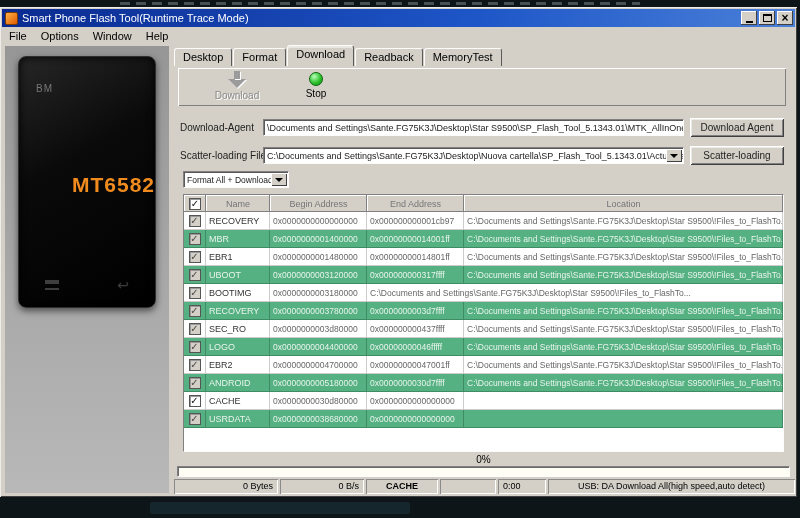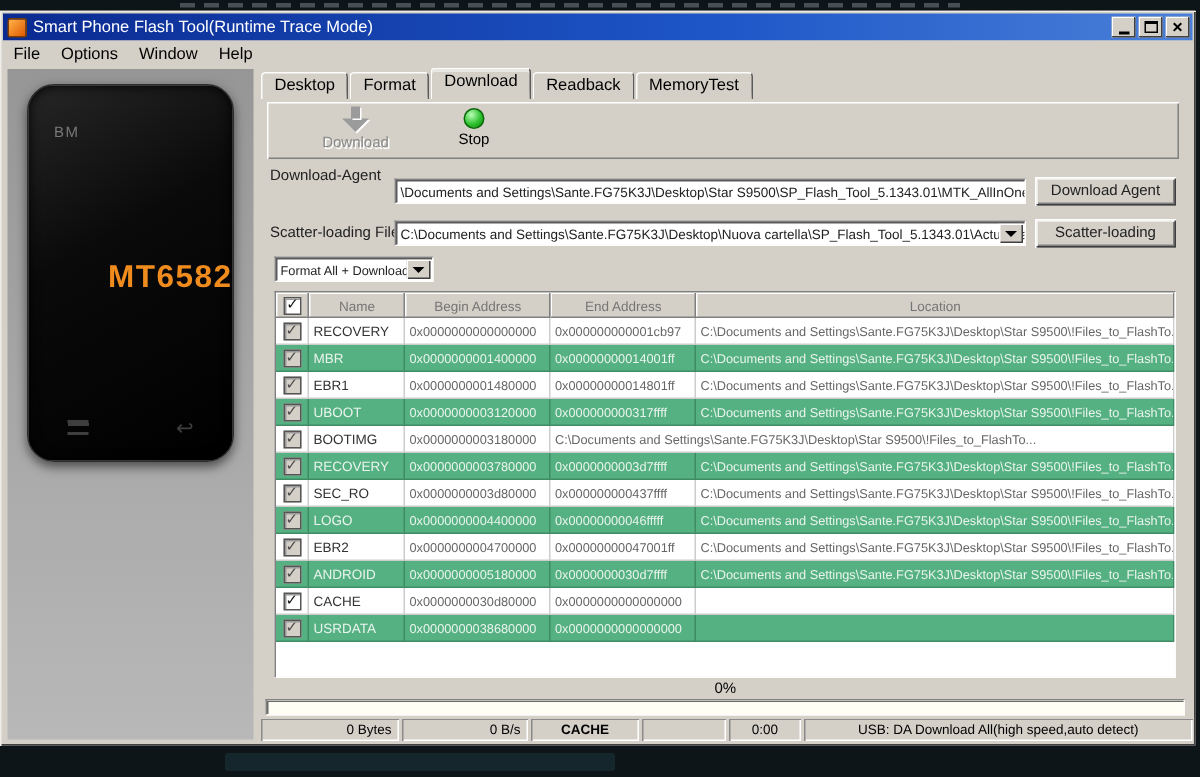--- a/index.html
+++ b/index.html
@@ -31,21 +31,21 @@
 
   .menubar { position:absolute; left:2px; top:20px; right:2px; height:17px;
     display:flex; align-items:center; background:#d4d0c8; font-size:11px; color:#000; }
   .menu-item { padding:1px 7px; }
 
   .client { position:absolute; left:2px; top:37px; right:2px; bottom:2px; background:#d4d0c8; }
 
   
   .phone-panel { position:absolute; left:3px; top:2px; width:164px; height:447px;
     background:linear-gradient(180deg,#969696,#b8b8b8); }
-  .phone { position:absolute; left:13px; top:10px; width:138px; height:252px; border-radius:18px;
+  .phone { position:absolute; left:13px; top:10px; width:138px; height:252px; border-radius:8px;
     background:linear-gradient(150deg,#262626 0%,#0a0a0a 40%,#000 100%);
     border:1px solid #2e2e2e; box-shadow: inset 0 0 8px #000, 0 3px 7px rgba(0,0,0,.55); }
   .phone-brand { position:absolute; left:17px; top:26px; color:#787878; font-size:10px; letter-spacing:1px; }
   .phone-chip { position:absolute; left:0; right:0; top:116px; text-align:right; color:#f08c1e;
     font-size:21px; font-weight:bold; letter-spacing:1px; }
   .phone-nav { position:absolute; left:0; right:0; bottom:16px; display:flex; justify-content:space-between;
     padding:0 26px; align-items:center; }
   .nav-menu { width:14px; height:10px; border-top:2px solid #3e3e3e; border-bottom:2px solid #3e3e3e;
     box-shadow:inset 0 4px 0 -2px #3e3e3e; }
   .nav-back { color:#3e3e3e; font-size:14px; line-height:12px; }
@@ -108,25 +108,25 @@
     box-shadow: inset 1px 1px 0 #9a9a9a; font-size:10px; line-height:10px; text-align:center; color:#111; flex:0 0 auto; }
   .cb.dis { background:#d4d0c8; color:#4a4a4a; }
 
   
   .pct { position:absolute; left:181px; top:410px; width:601px; text-align:center; font-size:10px; color:#000; }
   .pbar { position:absolute; left:175px; top:422px; width:613px; height:11px; background:#fffef4;
     border:1px solid; border-color:#808080 #fdfcfa #fdfcfa #808080; box-shadow: inset 1px 1px 0 #6a6a6a; }
   .statusbar { position:absolute; left:172px; top:435px; width:621px; height:15px; display:flex; gap:2px; font-size:9px; color:#000; }
   .scell { height:15px; line-height:14px; padding:0 5px; white-space:nowrap; overflow:hidden;
     box-shadow: inset 1px 1px 0 #8a8a8a, inset -1px -1px 0 #fff; }
-  .s0 { width:92px; text-align:right; }
+  .s0 { width:104px; text-align:right; }
   .s1 { width:84px; text-align:right; }
   .s2 { width:72px; text-align:center; font-weight:bold; }
   .s3 { width:56px; }
-  .s4 { width:48px; text-align:center; }
+  .s4 { width:48px; text-align:left; }
   .s5 { flex:1; text-align:center; }
 </style>
 </head>
 <body>
 
 <div class="top-frag"></div>
 <div class="bottom-frag"></div>
 
 <div class="window">
 
@@ -182,21 +182,21 @@
             <span class="stem"></span>
         </div>
         <div>Download</div>
       </div>
       <div class="tool tool-stop">
         <div class="stop-icon"></div>
         <div>Stop</div>
       </div>
     </div>
 
-    <div class="flabel" style="left:178px; top:68px;text-align:right;">Download-Agent</div>
+    <div class="flabel" style="left:178px; top:78px;text-align:right;">Download-Agent</div>
     <div class="tfield sunken" style="left:261px; top:75px; width:421px;">\Documents and Settings\Sante.FG75K3J\Desktop\Star S9500\SP_Flash_Tool_5.1343.01\MTK_AllInOne_DA.bin</div>
     <div class="btn" style="left:688px; top:74px; width:94px; height:19px;text-align:right;">Download Agent</div>
 
     <div class="flabel" style="left:178px; top:106px;">Scatter-loading File</div>
     <div class="tfield sunken combo" style="left:261px; top:103px; width:421px;">
       <span>C:\Documents and Settings\Sante.FG75K3J\Desktop\Nuova cartella\SP_Flash_Tool_5.1343.01\Actualización r</span>
       <span class="combo-arrow">
           <span class="tri-down"></span>
         </span>
     </div>

